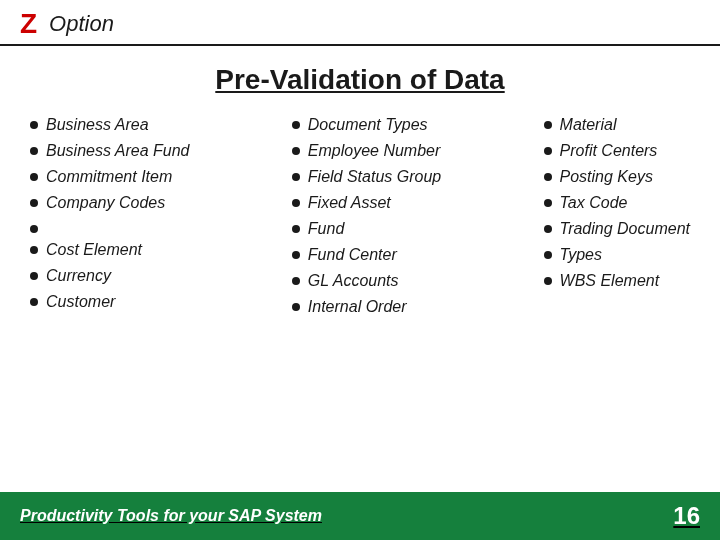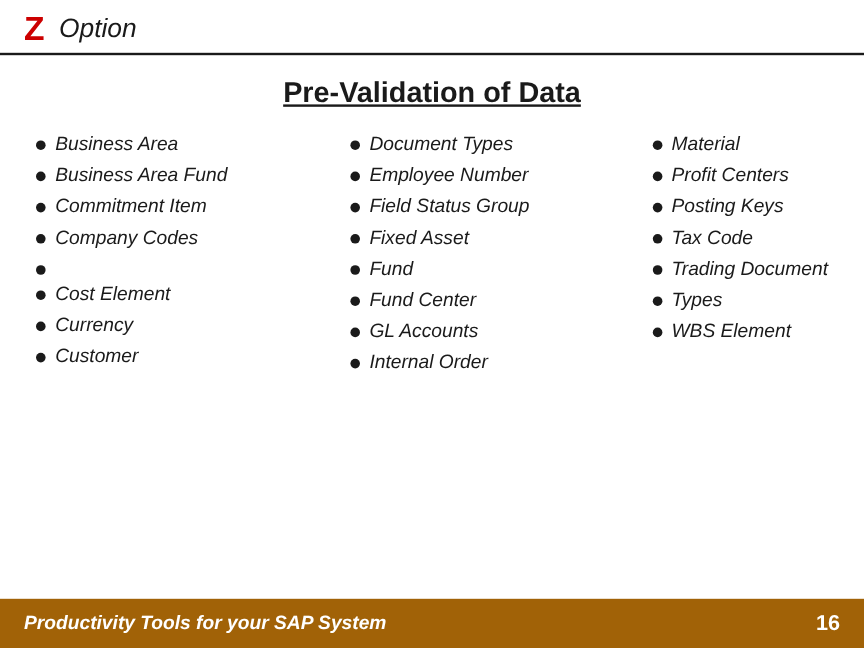--- a/index.html
+++ b/index.html
@@ -34,21 +34,21 @@
       font-size: 22px;
       color: #1a1a1a;
       font-style: italic;
       margin-left: 12px;
       font-family: Arial, sans-serif;
     }
 
     
     .page-title {
       text-align: center;
-      font-size: 24px;
+      font-size: 28px;
       font-weight: bold;
       color: #1a1a1a;
       text-decoration: underline;
       margin: 18px 0 20px 0;
     }
 
     
     .content {
       padding: 0 30px;
       display: flex;
@@ -84,37 +84,38 @@
       margin-top: 5px;
       flex-shrink: 0;
     }
 
     
     .footer {
       position: absolute;
       bottom: 0;
       left: 0;
       right: 0;
-      background: #a16207;
+      background: #15803d;
       padding: 10px 20px;
       display: flex;
       justify-content: space-between;
       align-items: center;
+      text-decoration: underline;
     }
 
     .footer-text {
       color: #ffffff;
       font-size: 16px;
       font-style: italic;
       font-weight: bold;
     }
 
     .footer-number {
       color: #ffffff;
-      font-size: 18px;
+      font-size: 24px;
       font-weight: bold;
     }
   </style>
 </head>
 <body>
 
 <div class="header">
   <span class="logo-z">Z</span>
   <span class="logo-option">Option</span>
 </div>

